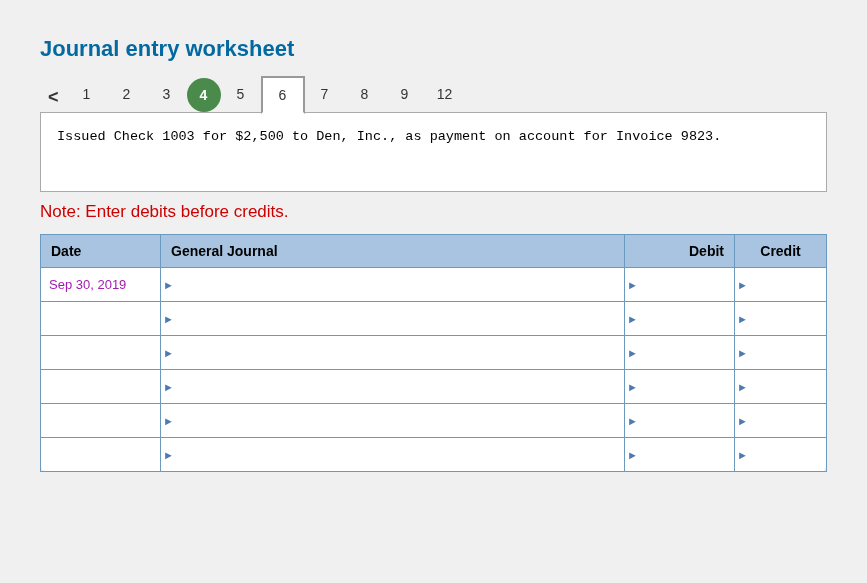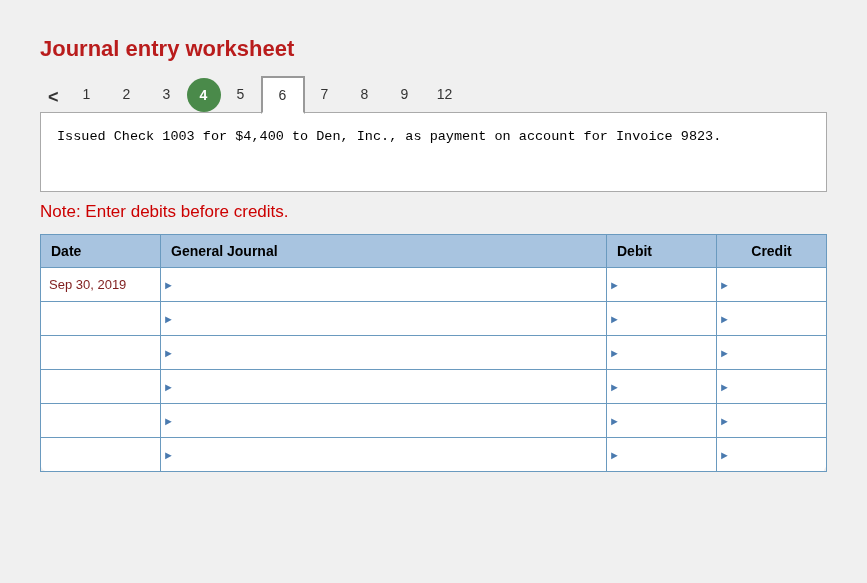--- a/index.html
+++ b/index.html
@@ -18,21 +18,21 @@
 
     .page-container {
       background: #f0f0f0;
       padding: 16px 20px;
     }
 
     .page-title {
       font-size: 22px;
       font-weight: bold;
       margin-bottom: 14px;
-      color: #b91c1c;
+      color: #0369a1;
     }
 
     .nav-arrow {
       font-size: 18px;
       cursor: pointer;
       padding: 4px 8px;
       color: #333;
       font-weight: bold;
     }
 
@@ -107,39 +107,39 @@
       width: 120px;
       text-align: left;
     }
 
     .journal-table th.journal-col {
       text-align: left;
     }
 
     .journal-table th.debit-col {
       width: 110px;
-      text-align: left;
+      text-align: right;
     }
 
     .journal-table th.credit-col {
-      width: 110px;
+      width: 92px;
       text-align: center;
     }
 
     .journal-table td {
       border: 1px solid #6a9abf;
       padding: 0;
       height: 34px;
       vertical-align: middle;
     }
 
     .journal-table td.date-cell {
       padding: 4px 8px;
       font-size: 13px;
-      color: #7f1d1d;
+      color: #a21caf;
       font-family: Arial, sans-serif;
     }
 
     .journal-table td input {
       width: 100%;
       height: 100%;
       border: none;
       outline: none;
       padding: 4px 8px;
       font-size: 13px;
@@ -198,21 +198,21 @@
     <div class="tab-item">5</div>
     <div class="tab-item active-box">6</div>
     <div class="tab-item">7</div>
     <div class="tab-item">8</div>
     <div class="tab-item">9</div>
     <div class="tab-item">12</div>
     <div class="spacer-tab"></div>
   </div>
 
   <div class="description-box">
-    <span>Issued Check 1003 for $4,400 to Den, Inc., as payment on account for Invoice 9823.</span>
+    <span>Issued Check 1003 for $2,500 to Den, Inc., as payment on account for Invoice 9823.</span>
   </div>
 
   <p class="note-text">Note: Enter debits before credits.</p>
 
   <table class="journal-table">
     <thead>
       <tr>
         <th class="date-col">Date</th>
         <th class="journal-col">General Journal</th>
         <th class="debit-col">Debit</th>

